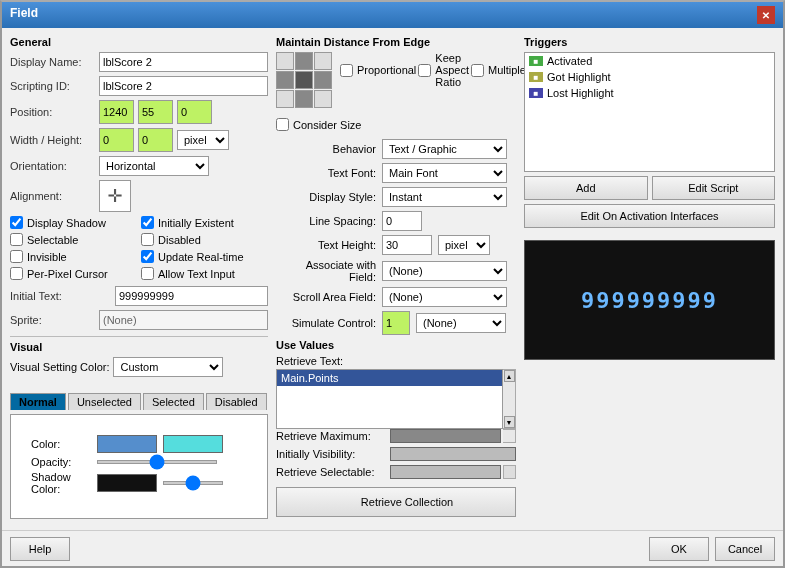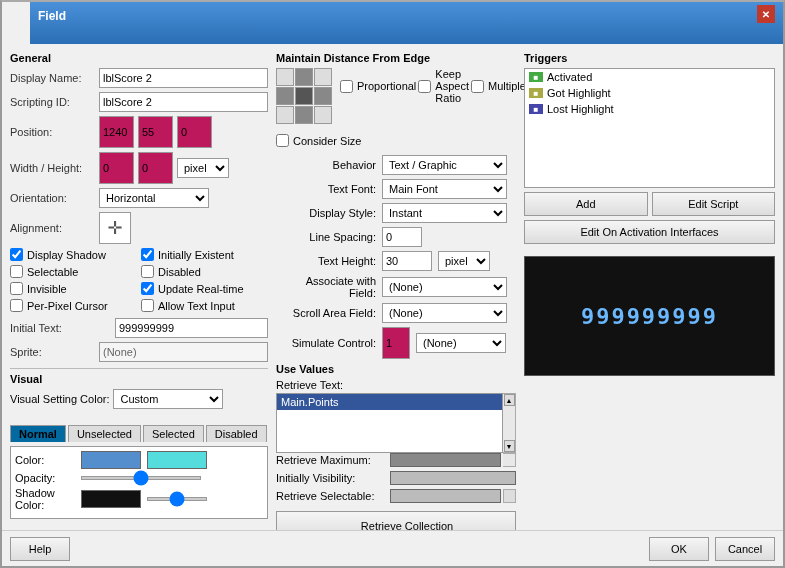--- a/index.html
+++ b/index.html
@@ -11,26 +11,25 @@
       background: #f0f0f0;
       border: 2px solid #999;
       border-top: 2px solid #aaa;
       position: relative;
       overflow: hidden;
     }
     
     .title-bar {
       background: linear-gradient(to bottom, #4a90d9, #2a6fb5);
       color: white;
-      padding: 21px 8px;
-      display: flex;
-      align-items: flex-end;
+      padding: 4px 8px;
+      display: flex;
+      align-items: flex-start;
       justify-content: space-between;
       height: 26px;
-      margin-left: 28px;
     }
     
     .title-bar-title {
       font-weight: bold;
       font-size: 12px;
     }
     
     .title-bar-close {
       background: #c0392b;
       color: white;
@@ -97,25 +96,25 @@
     }
     
     .pos-inputs {
       display: flex;
       gap: 4px;
       align-items: center;
     }
     
     .pos-input {
       width: 35px;
-      height: 32px;
+      height: 24px;
       border: 1px solid #999;
       padding: 1px 3px;
       font-size: 11px;
-      background: #be185d;
+      background: #bef264;
     }
     
     .select-box {
       height: 20px;
       border: 1px solid #999;
       background: white;
       font-size: 11px;
       padding: 0 2px;
     }
     
@@ -221,21 +220,21 @@
       margin-right: 2px;
     }
     
     .tab.active {
       background: #0369a1;
       font-weight: bold;
     }
     
     .tab-content {
       border: 1px solid #999;
-      padding: 4px;
+      padding: 20px;
       background: white;
     }
     
     .color-row {
       display: flex;
       align-items: center;
       gap: 6px;
       margin-bottom: 3px;
     }
     

